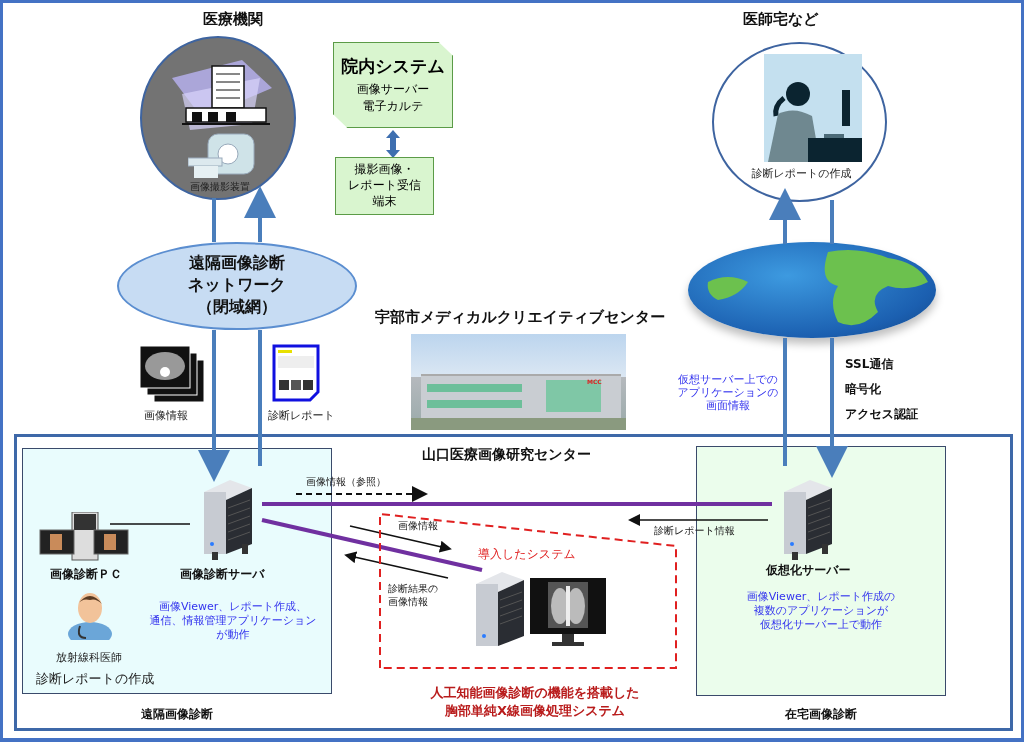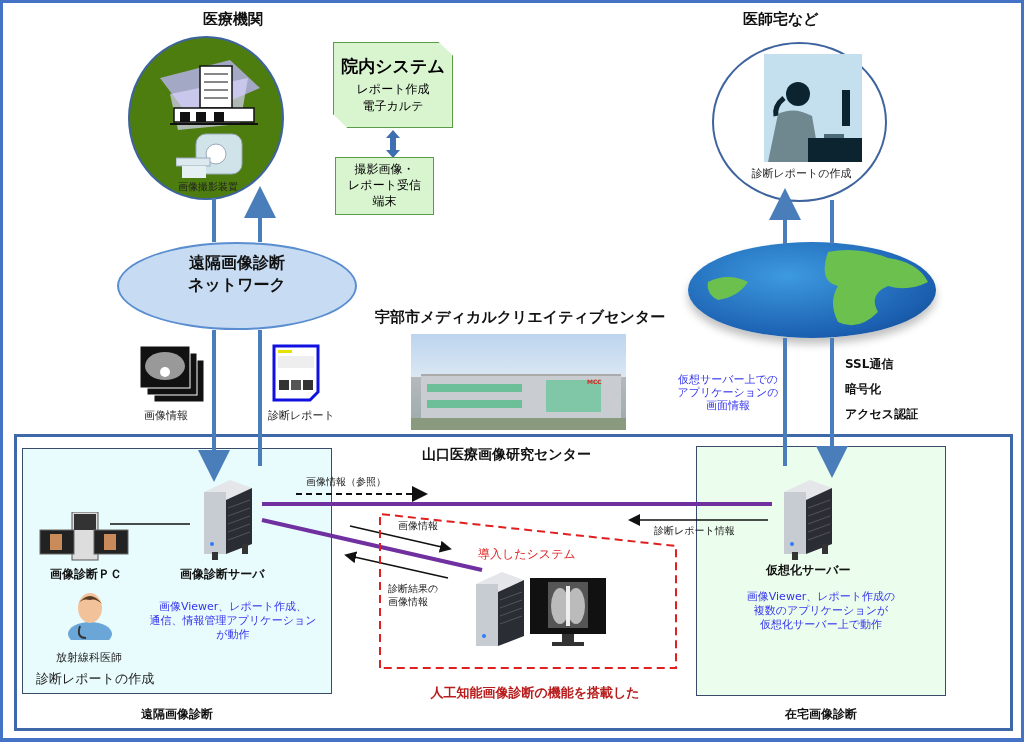--- a/index.html
+++ b/index.html
@@ -17,21 +17,21 @@
   .panel-green { background: #ebfdec; border: 1.5px solid #3a4a6b; }
   .center-frame { border: 3px solid #3e68a8; background: #fff; }
   .center { text-align: center; }
 </style>
 </head>
 <body>
 
 <div class="frame"></div>
 
 <div class="abs title" style="left:203px;top:10px;">医療機関</div>
-<div class="abs" style="left:128px;top:36px;width:156px;height:164px;border:2.5px solid #3e64a0;border-radius:50%;background:#4d7c0f;">
+<div class="abs" style="left:140px;top:36px;width:156px;height:164px;border:2.5px solid #3e64a0;border-radius:50%;background:#737373;">
   <svg width="156" height="164">
     <polygon points="30,40 100,22 130,50 60,80" fill="#b9b3f2" opacity="0.8"></polygon>
     <polygon points="40,56 118,40 110,86 48,92" fill="#d8d4fb" opacity="0.7"></polygon>
     <rect x="70" y="28" width="32" height="42" fill="#fff" stroke="#111" stroke-width="1.5"></rect>
     <g stroke="#111" stroke-width="1">
       <line x1="74" y1="36" x2="98" y2="36"></line>
         <line x1="74" y1="44" x2="98" y2="44"></line>
       <line x1="74" y1="52" x2="98" y2="52"></line>
         <line x1="74" y1="60" x2="98" y2="60"></line>
     </g>
@@ -45,21 +45,21 @@
     <rect x="20" y="2" width="46" height="40" rx="10" fill="#cfe3e8" stroke="#9ab" stroke-width="1"></rect>
     <circle cx="40" cy="22" r="10" fill="#fff" stroke="#9ab"></circle>
     <rect x="0" y="26" width="34" height="8" fill="#dce9ee" stroke="#9ab"></rect>
     <rect x="6" y="34" width="24" height="12" fill="#e6f0f3"></rect>
   </svg>
   <div class="abs small center" style="left:0;top:142px;width:156px;font-size:10px;">画像撮影装置</div>
 </div>
 
 <div class="abs green-box" style="left:333px;top:42px;width:120px;height:86px;clip-path:polygon(0 0,88% 0,100% 16%,100% 100%,12% 100%,0 84%);">
   <div style="font-weight:bold;font-size:17px;margin-top:12px;">院内システム</div>
-  <div style="font-size:12px;margin-top:3px;">レポート作成</div>
+  <div style="font-size:12px;margin-top:3px;">画像サーバー</div>
   <div style="font-size:12px;">電子カルテ</div>
 </div>
 <svg class="abs" style="left:383px;top:130px;" width="20" height="28">
   <polygon points="10,0 17,8 13,8 13,20 17,20 10,28 3,20 7,20 7,8 3,8" fill="#3e6fb0"></polygon>
 </svg>
 <div class="abs green-box" style="left:335px;top:157px;width:99px;height:58px;font-size:12px;line-height:16px;padding-top:3px;">
   <div>撮影画像・</div>
   <div>レポート受信</div>
   <div>端末</div>
 </div>
@@ -74,20 +74,21 @@
     <rect x="78" y="36" width="8" height="36" fill="#0b2430"></rect>
     <rect x="44" y="84" width="54" height="24" fill="#0b2430"></rect>
     <rect x="60" y="80" width="20" height="4" fill="#4c6b78"></rect>
   </svg>
   <div class="abs small center" style="left:0;top:122px;width:175px;">診断レポートの作成</div>
 </div>
 
 <div class="abs center" style="left:117px;top:242px;width:240px;height:88px;border-radius:50%;background:#c7dcf3;border:2px solid #5b8ed0;padding-top:8px;font-weight:bold;font-size:16px;line-height:22px;color:#111;">
   <div>遠隔画像診断</div>
   <div>ネットワーク</div>
+  <div>（閉域網）</div>
 </div>
 
 <div class="abs" style="left:688px;top:242px;width:248px;height:96px;border-radius:50%;background:radial-gradient(ellipse at 40% 35%,#3d9ae0,#1b5fb0 70%,#12427e);overflow:hidden;box-shadow:0 6px 8px rgba(0,0,0,0.25);">
   <svg width="248" height="96">
     <path d="M140,10 Q170,4 200,16 Q230,20 240,40 Q220,50 200,44 Q180,52 190,70 Q170,90 150,80 Q140,60 150,44 Q130,40 140,10 Z" fill="#6cc14e"></path>
     <path d="M20,40 Q40,30 60,40 Q50,55 30,58 Q18,52 20,40 Z" fill="#6cc14e"></path>
   </svg>
 </div>
 
 <div class="abs" style="left:845px;top:352px;font-weight:bold;font-size:12px;line-height:25px;color:#111;">
@@ -219,20 +220,21 @@
   <rect x="0" y="0" width="76" height="56" fill="#111"></rect>
   <rect x="18" y="4" width="40" height="46" fill="#555"></rect>
   <ellipse cx="30" cy="28" rx="9" ry="18" fill="#bbb"></ellipse>
   <ellipse cx="46" cy="28" rx="9" ry="18" fill="#bbb"></ellipse>
   <rect x="36" y="8" width="4" height="40" fill="#eee"></rect>
   <rect x="32" y="56" width="12" height="8" fill="#333"></rect>
   <rect x="22" y="64" width="32" height="4" fill="#333"></rect>
 </svg>
 <div class="abs center" style="left:370px;top:684px;width:330px;color:#b91c1c;font-weight:bold;font-size:13px;line-height:18px;">
   <div>人工知能画像診断の機能を搭載した</div>
+  <div>胸部単純X線画像処理システム</div>
 </div>
 
 <div class="abs small" style="left:306px;top:475px;font-size:10px;">画像情報（参照）</div>
 <div class="abs small" style="left:398px;top:519px;font-size:10px;">画像情報</div>
 <div class="abs small" style="left:388px;top:582px;font-size:10px;line-height:13px;">
   <div>診断結果の</div>
   <div>画像情報</div>
 </div>
 <div class="abs small" style="left:654px;top:524px;font-size:10px;">診断レポート情報</div>
 

